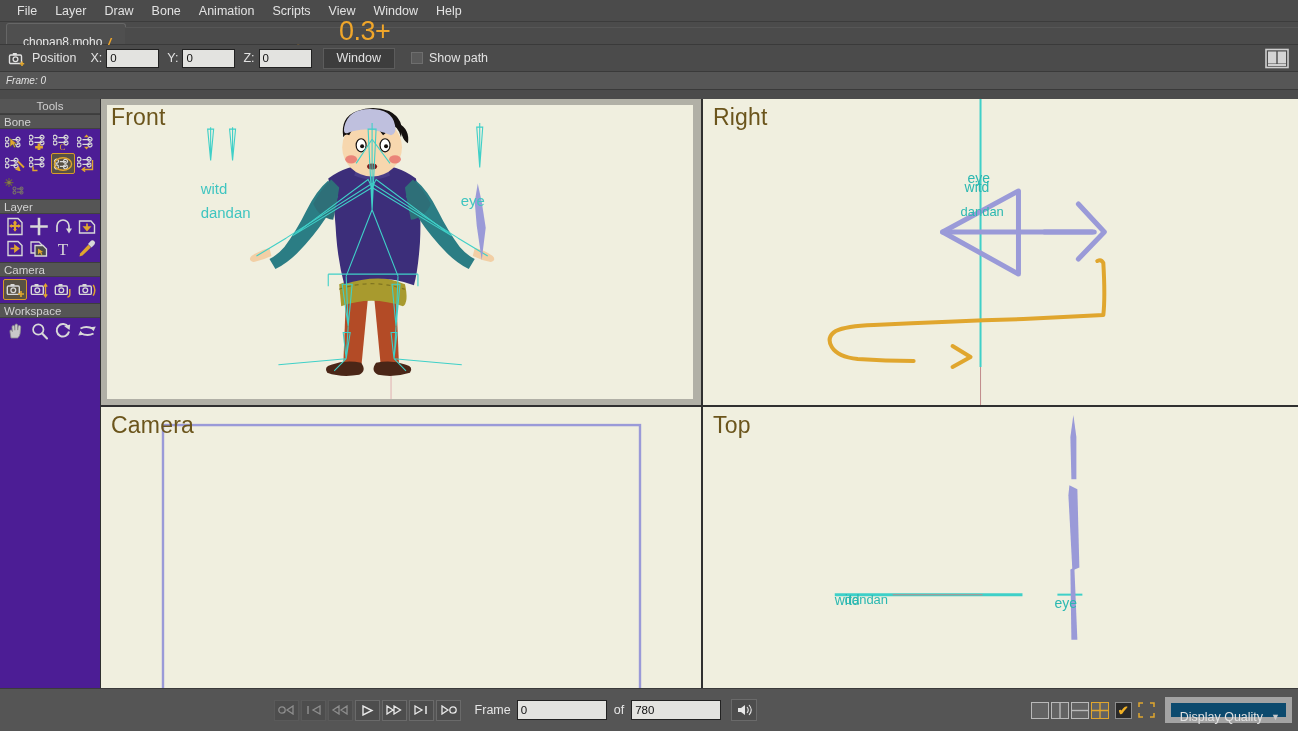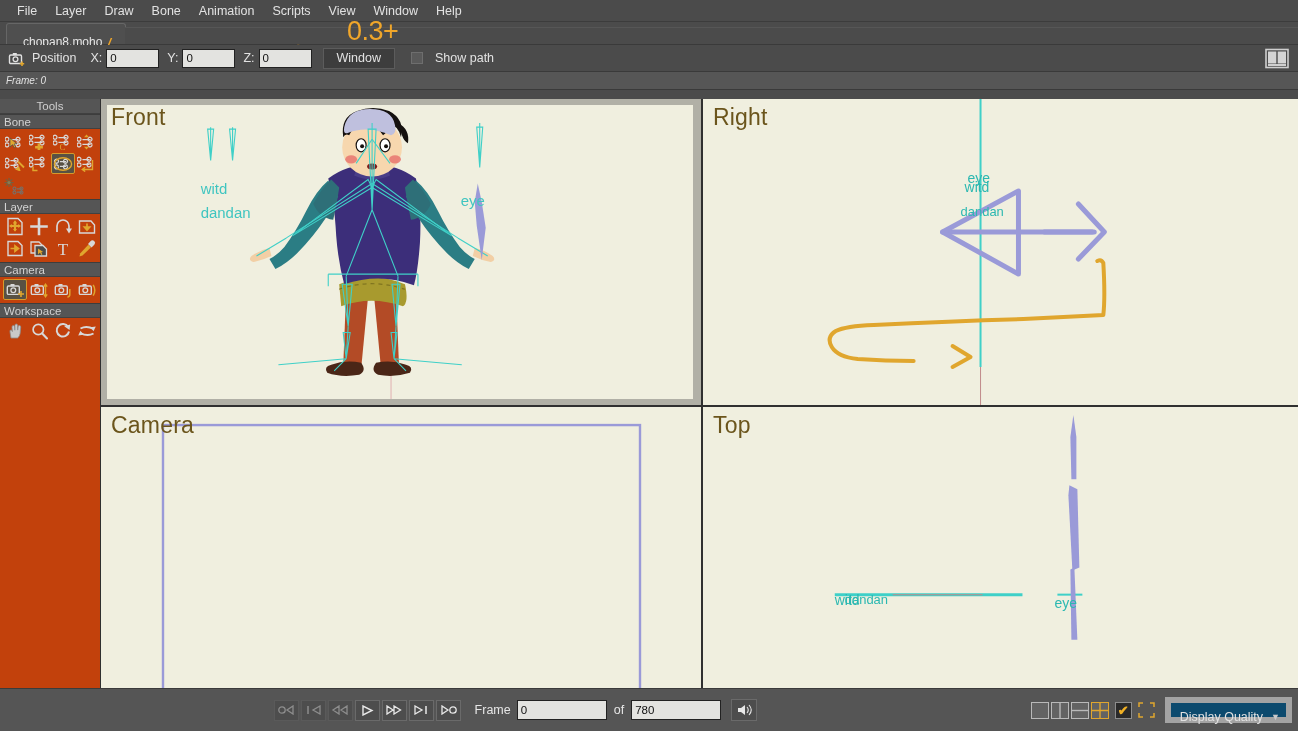--- a/index.html
+++ b/index.html
@@ -45,21 +45,21 @@
     font-size:12px; color:#e6e6e6;
     gap:5px;
   }
   .doc-tab .dirty{ color:#f0a62a; font-size:13px; font-weight:bold; font-style:italic;}
   .tab-rest{
     flex:1; height:17px; background:#4b4b4b;
     border-top:1px solid #565656;
     margin-left:-1px;
   }
   .annot-03{
-    position:absolute; left:347px; top:-6px;
+    position:absolute; left:339px; top:-6px;
     color:#f0a62a; font-size:27px; font-weight:500;
     letter-spacing:-0.5px;
     pointer-events:none;
   }
   .annot-arrow{
     position:absolute; left:296px; top:22px; width:44px; height:26px;
     pointer-events:none;
   }
 
   
@@ -79,21 +79,21 @@
     font-family:"Liberation Sans",sans-serif; font-size:11.5px;
     padding:0 3px; line-height:17px;
   }
   .btn-reset{
     margin-left:11px;
     height:21px; padding:0 13px;
     background:#3d3d3d; border:1px solid #5c5c5c;
     color:#e2e2e2; font-size:12.5px; line-height:19px;
     text-align:center;
   }
-  .chk-wrap{ display:flex; align-items:center; gap:12px; margin-left:16px;}
+  .chk-wrap{ display:flex; align-items:center; gap:6px; margin-left:16px;}
   .chk{
     width:12px;height:12px;background:#5a5a5a;border:1px solid #6e6e6e;
   }
   .chk-label{ font-size:12.5px; color:#e2e2e2;}
   .book-icon{ position:absolute; right:8px; top:3px; }
 
   
   #hintbar{
     height:18px; background:#565656;
     display:flex; align-items:center; justify-content:space-between;
@@ -103,21 +103,21 @@
   }
   #hintbar .frame-ind{ font-size:10px; color:#e2e2e2;font-style:italic;}
 
   
   #main{
     position:absolute; left:0; top:99px; right:0; bottom:31px;
     display:flex;
   }
   
   #toolbox{
-    width:101px; background:#c2410c;
+    width:101px; background:#4c1d95;
     flex:0 0 101px;
     border-right:1px solid #303030;
   }
   .tb-header{
     height:15px; background:#555555;
     color:#cfcfcf; font-size:11.5px;
     text-align:center; line-height:15px;
     border-bottom:1px solid #404040;
   }
   .tb-section{

